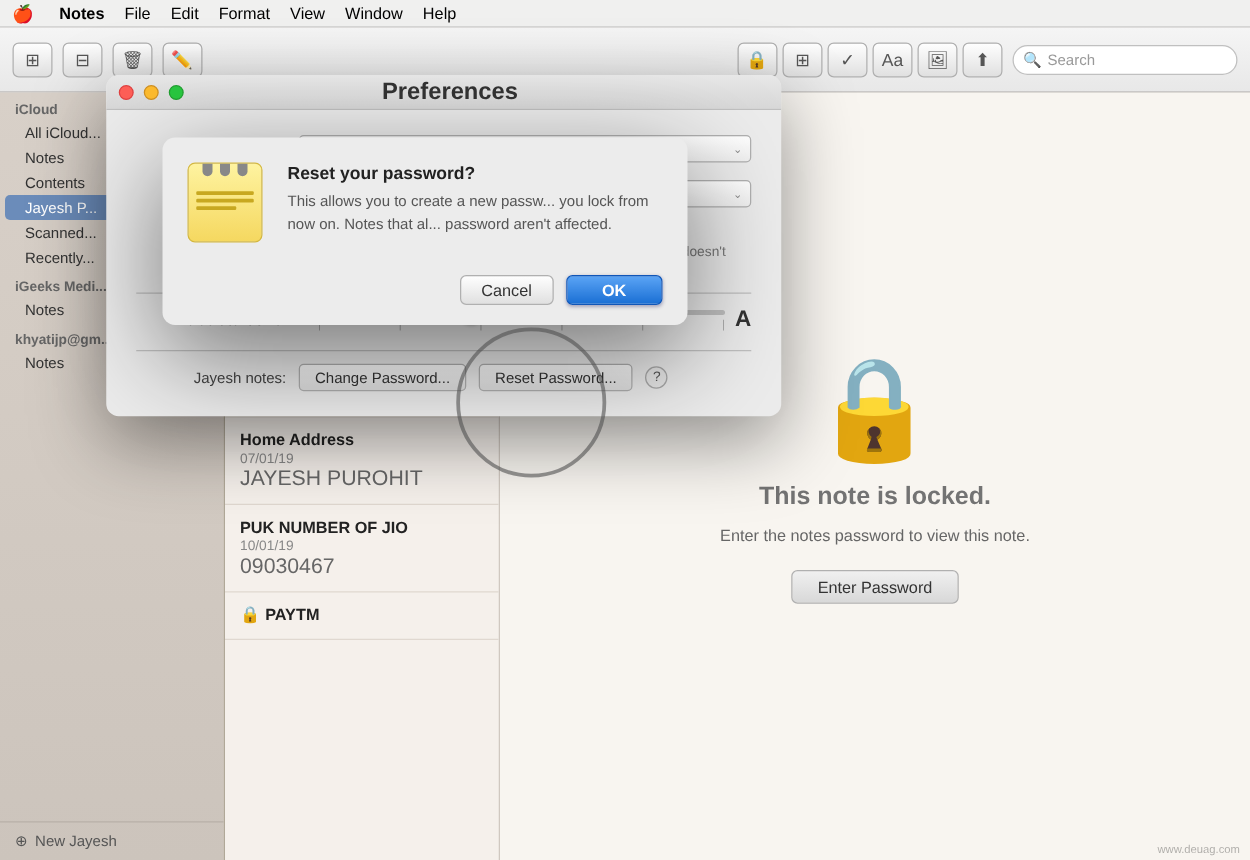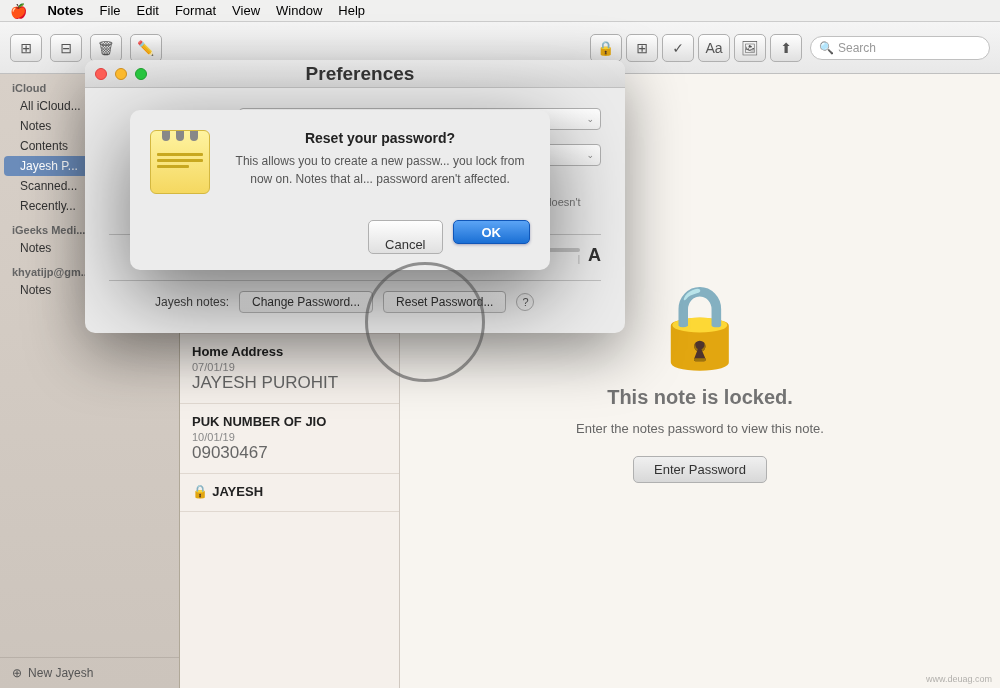--- a/index.html
+++ b/index.html
@@ -403,21 +403,20 @@
       background: #ececec;
       border-radius: 10px;
       box-shadow: 0 25px 80px rgba(0,0,0,0.5);
       z-index: 200;
       overflow: hidden;
     }
     .reset-dialog-body {
       padding: 20px 20px 16px;
       display: flex;
       gap: 16px;
-      text-align: center;
     }
     .notes-icon {
       width: 64px;
       height: 64px;
       flex-shrink: 0;
       position: relative;
     }
     .notes-icon-inner {
       width: 60px;
       height: 64px;
@@ -467,21 +466,21 @@
       line-height: 1.5;
     }
     .reset-dialog-buttons {
       display: flex;
       justify-content: flex-end;
       gap: 10px;
       padding: 10px 20px 16px;
     }
     .dialog-btn-cancel {
       height: 24px;
-      padding: 16px 16px;
+      padding: 4px 16px;
       background: linear-gradient(to bottom, #fefefe, #e0e0e0);
       border: 1px solid #b0b0b0;
       border-radius: 5px;
       font-size: 13px;
       color: #333;
       cursor: pointer;
     }
     .dialog-btn-ok {
       height: 24px;
       padding: 0 28px;
@@ -615,21 +614,21 @@
 
       <div class="note-item">
         <div class="note-item-title">PUK NUMBER OF JIO</div>
         <div class="note-item-meta">10/01/19</div>
         <div class="note-item-preview">09030467</div>
       </div>
 
       <div class="note-item">
         <div class="note-item-title">
           <span>🔒</span>
-          <span>JAYESH</span>
+          <span>PAYTM</span>
         </div>
         <div class="note-item-meta"></div>
       </div>
     </div>
 
     <div class="note-main">
       <div class="locked-note-display">
         <div class="lock-icon-large">🔒</div>
         <div class="locked-title">This note is locked.</div>
         <div class="locked-subtitle">Enter the notes password to view this note.</div>

